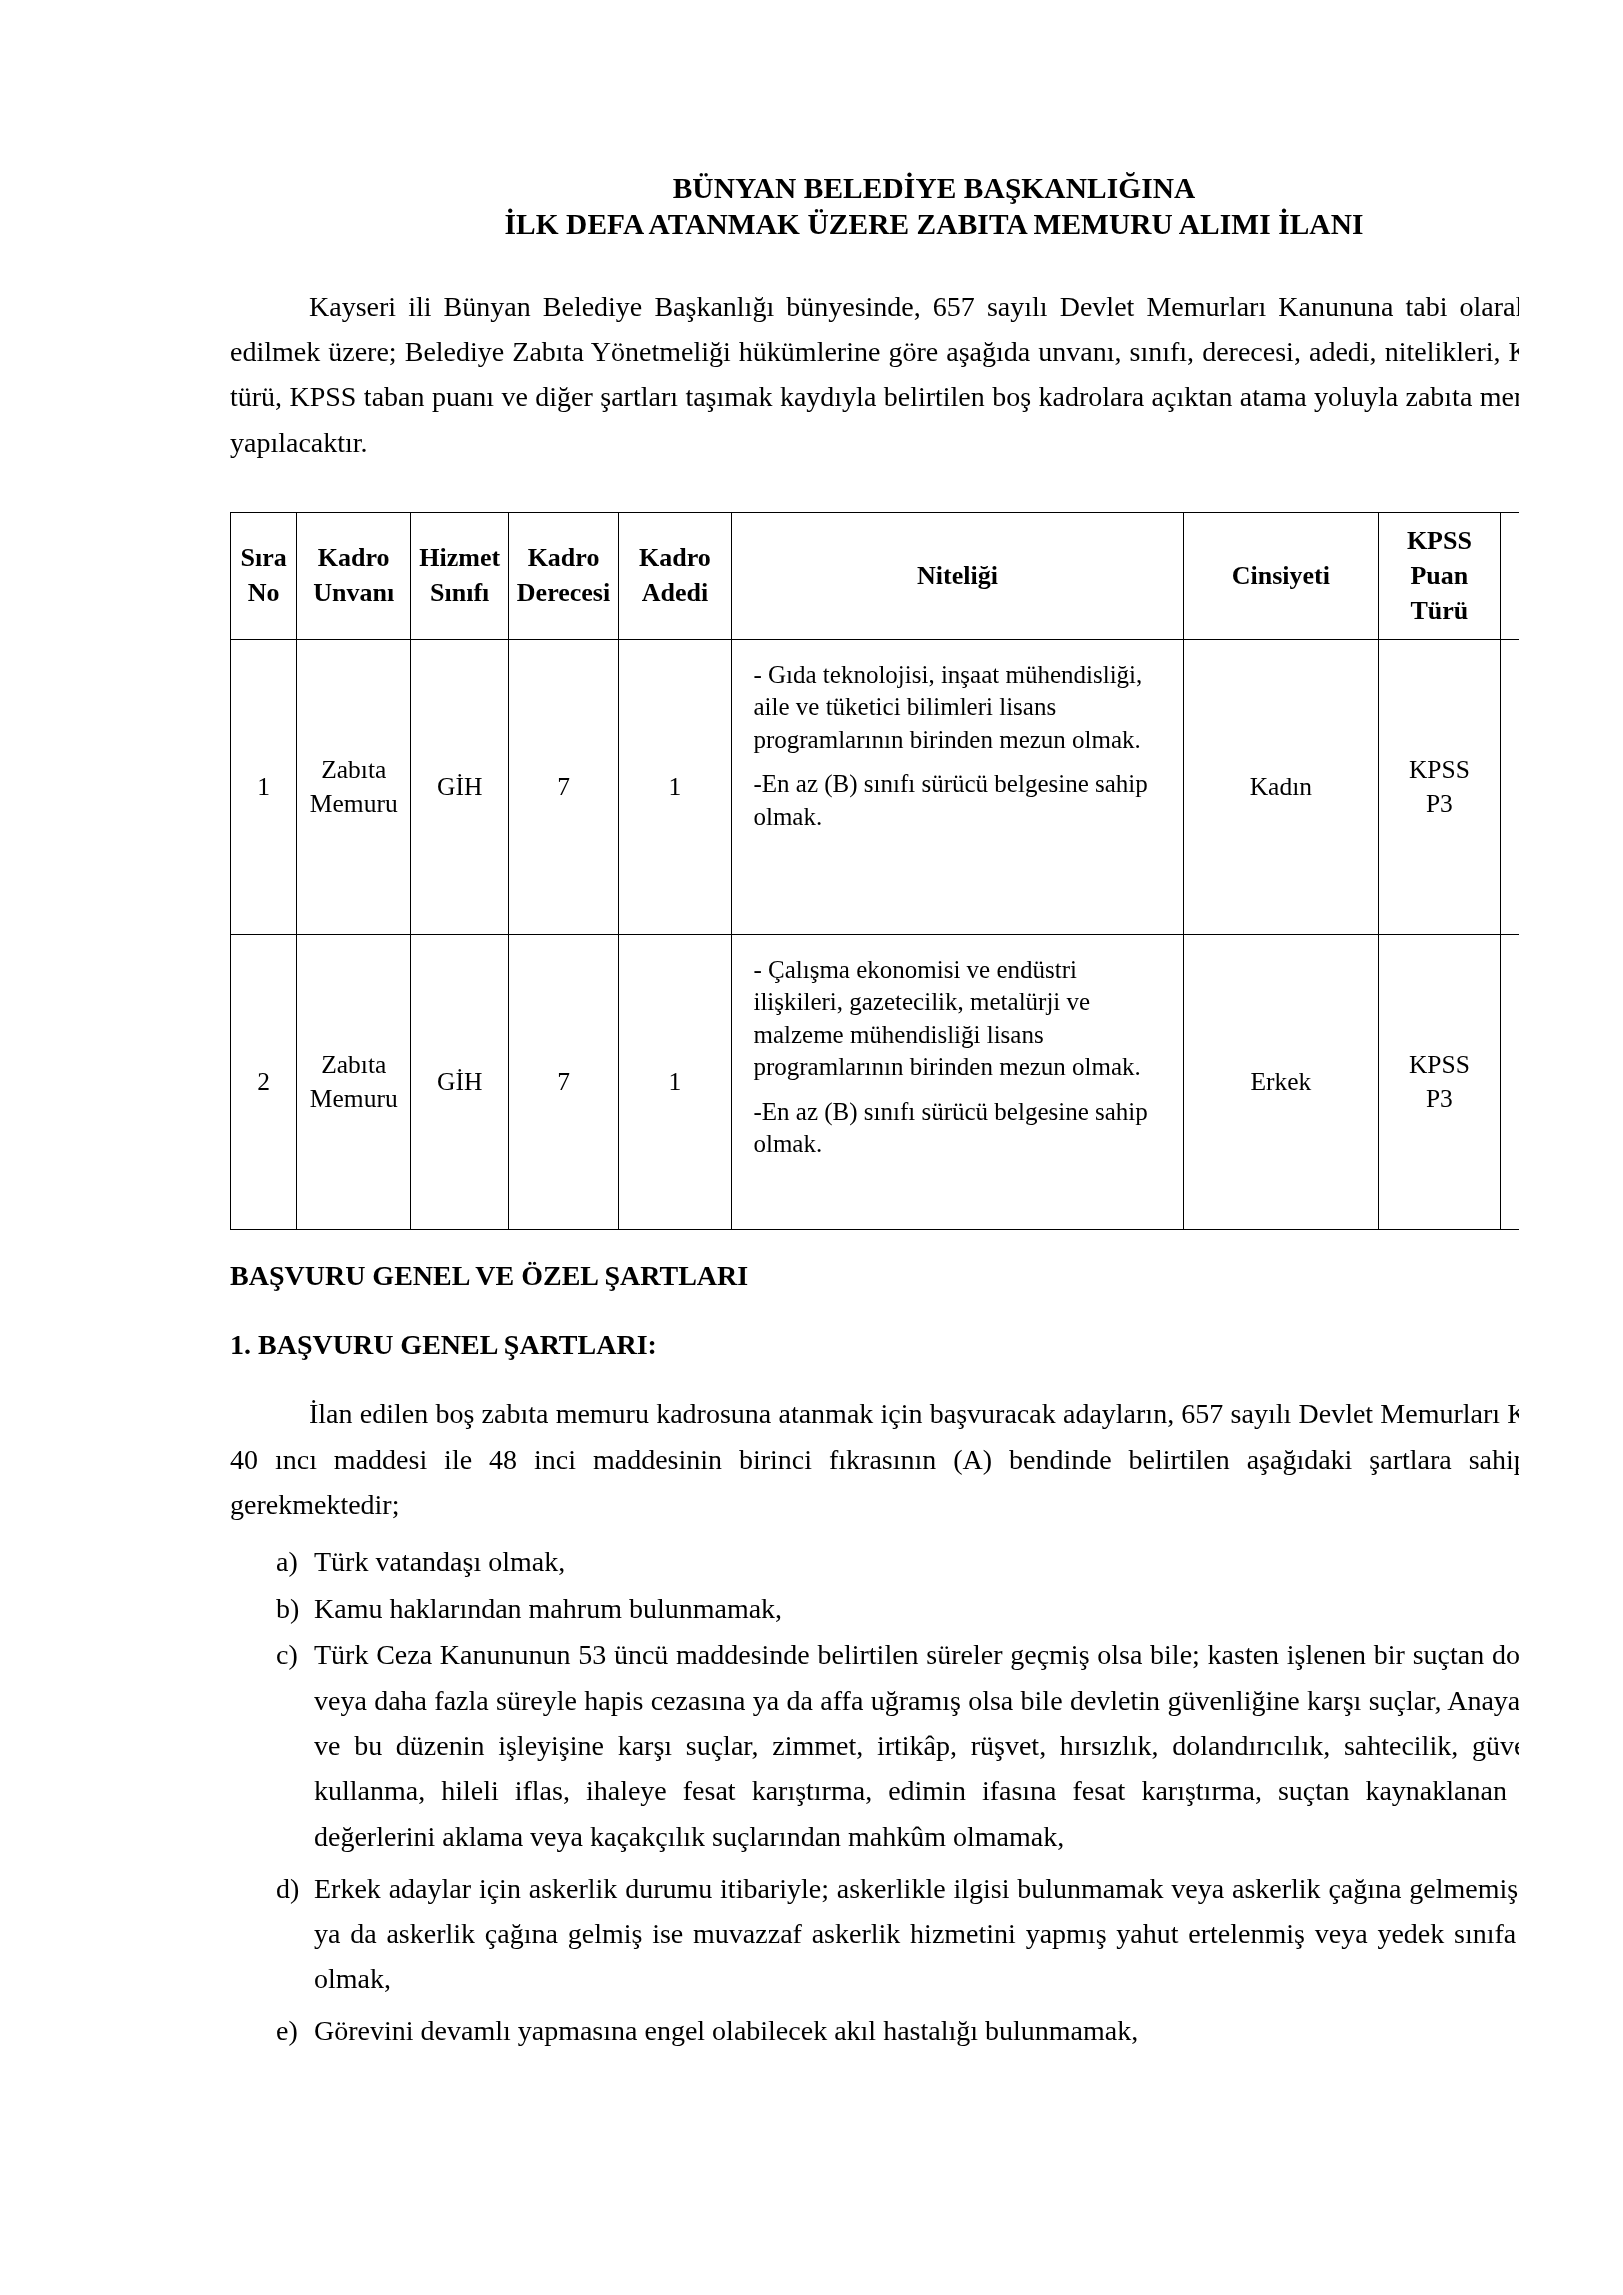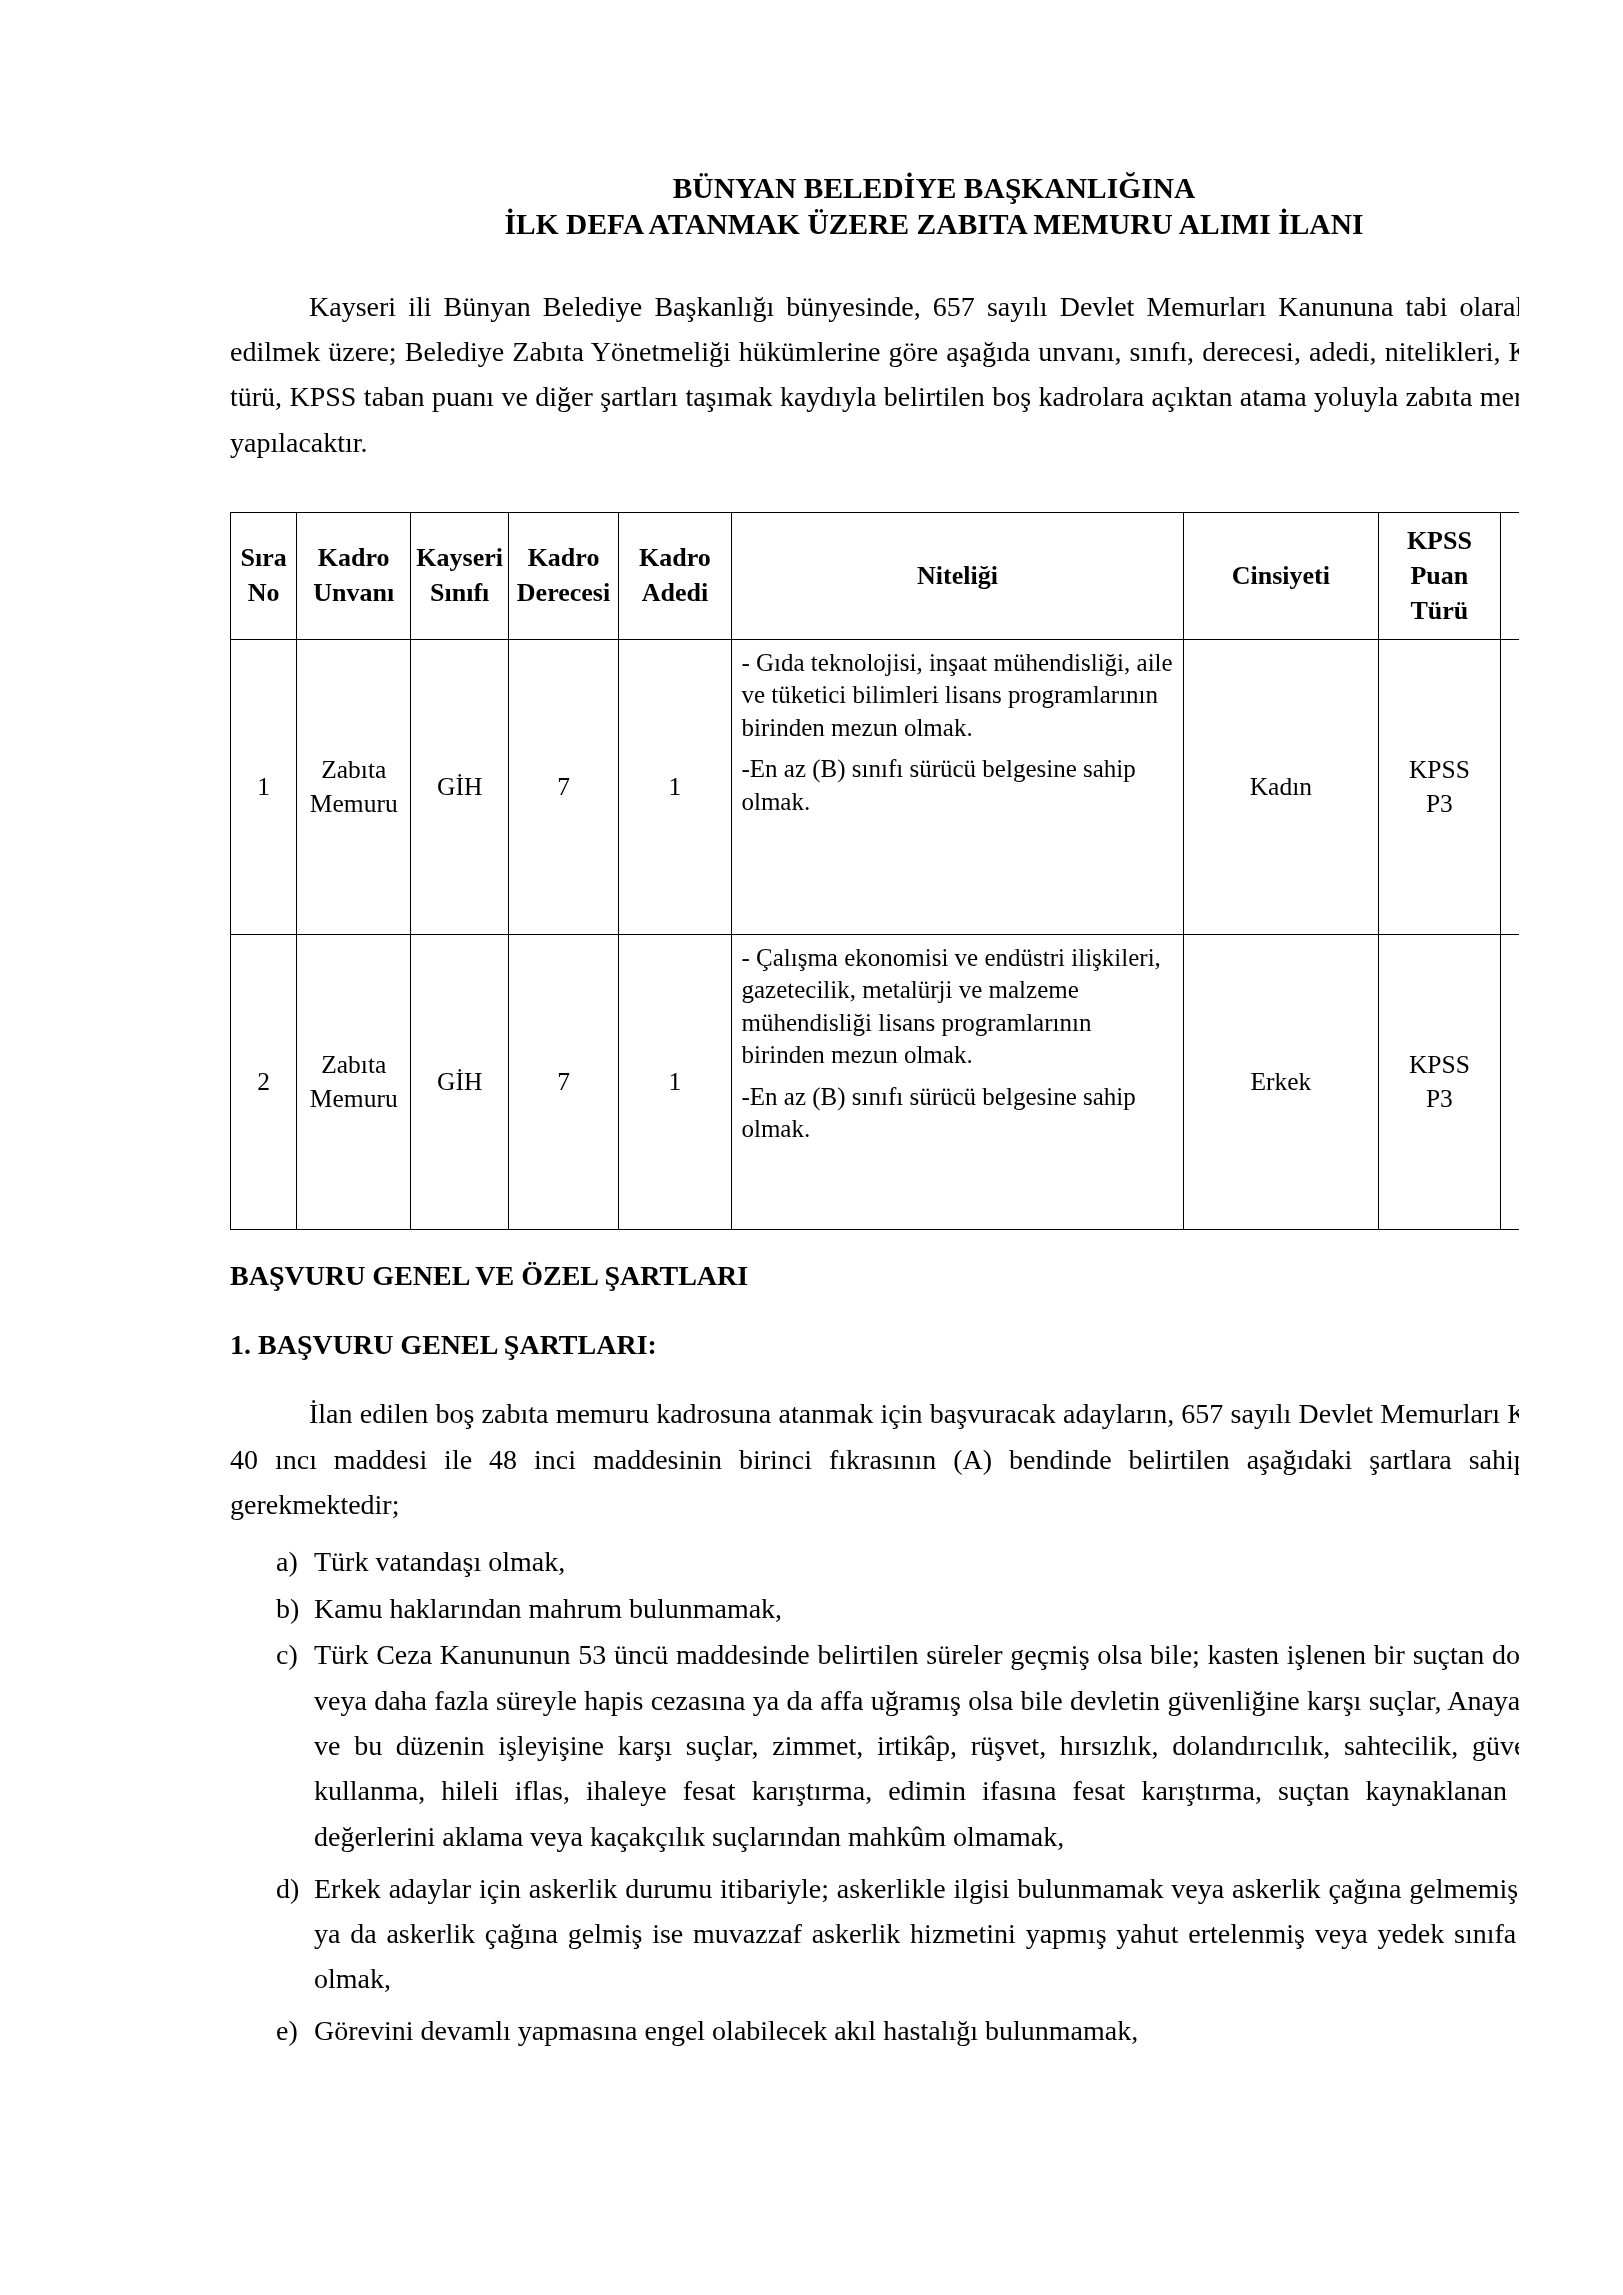--- a/index.html
+++ b/index.html
@@ -82,21 +82,21 @@
     height: 281px;
   }
   .kadro-table td.nitelik {
     text-align: left;
     vertical-align: top;
     padding: 6.5px 7.9px 6.5px 9.2px;
     font-size: 25px;
     line-height: 1.30;
   }
   .nitelik p {
-    margin: 0;
+    margin: 12px;
   }
   .nitelik p.second {
     margin-top: 9.2px;
   }
 
   col.c-sirano   { width: 48px; }
   col.c-unvan    { width: 82px; }
   col.c-sinif    { width: 71px; }
   col.c-derece   { width: 79px; }
   col.c-adet     { width: 82px; }
@@ -180,21 +180,21 @@
         <tr>
           <th>
             <span>Sıra</span><br>
             <span>No</span>
           </th>
           <th>
             <span>Kadro</span><br>
             <span>Unvanı</span>
           </th>
           <th>
-            <span>Kayseri</span><br>
+            <span>Hizmet</span><br>
             <span>Sınıfı</span>
           </th>
           <th>
             <span>Kadro</span><br>
             <span>Derecesi</span>
           </th>
           <th>
             <span>Kadro</span><br>
             <span>Adedi</span>
           </th>

